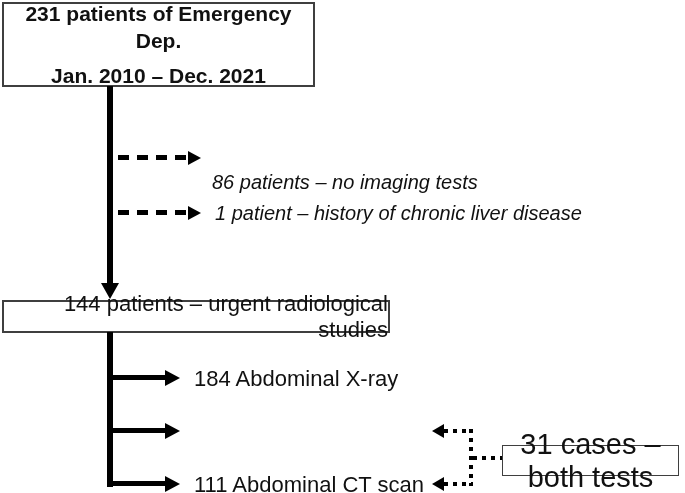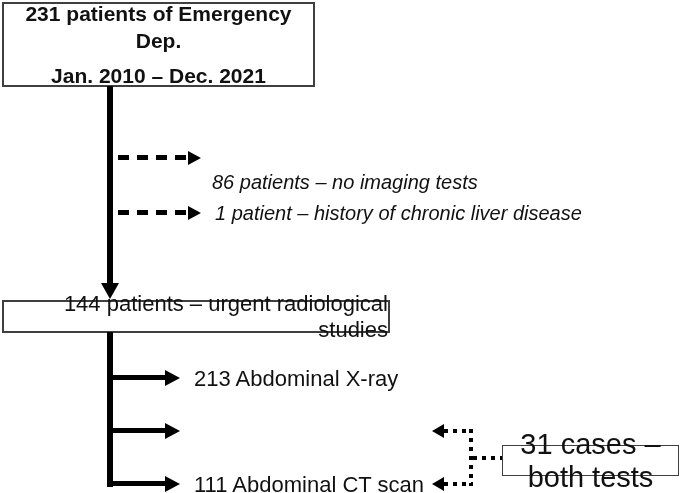--- a/index.html
+++ b/index.html
@@ -115,21 +115,21 @@
   <div class="abs excl-label" style="left:215px; top:213px;">1 patient – history of chronic liver disease</div>
 
   <div class="abs box" id="middle-box">
     <span>144 patients – urgent radiological studies</span>
   </div>
 
   <div class="abs vline" id="vline-lower"></div>
 
   <div class="abs branch-line" style="top:375px;"></div>
   <div class="abs branch-head" style="top:370px;"></div>
-  <div class="abs branch-label" style="top:379px;">213 Abdominal X-ray</div>
+  <div class="abs branch-label" style="top:379px;">184 Abdominal X-ray</div>
 
   <div class="abs branch-line" style="top:428px;"></div>
   <div class="abs branch-head" style="top:423px;"></div>
 
   <div class="abs branch-line" style="top:481px;"></div>
   <div class="abs branch-head" style="top:476px;"></div>
   <div class="abs branch-label" style="top:485px;">111 Abdominal CT scan</div>
 
   <div class="abs dot-head-left" style="left:432px; top:424px;"></div>
   <div class="abs dot-h" style="left:444px; top:429px; width:29px;"></div>

